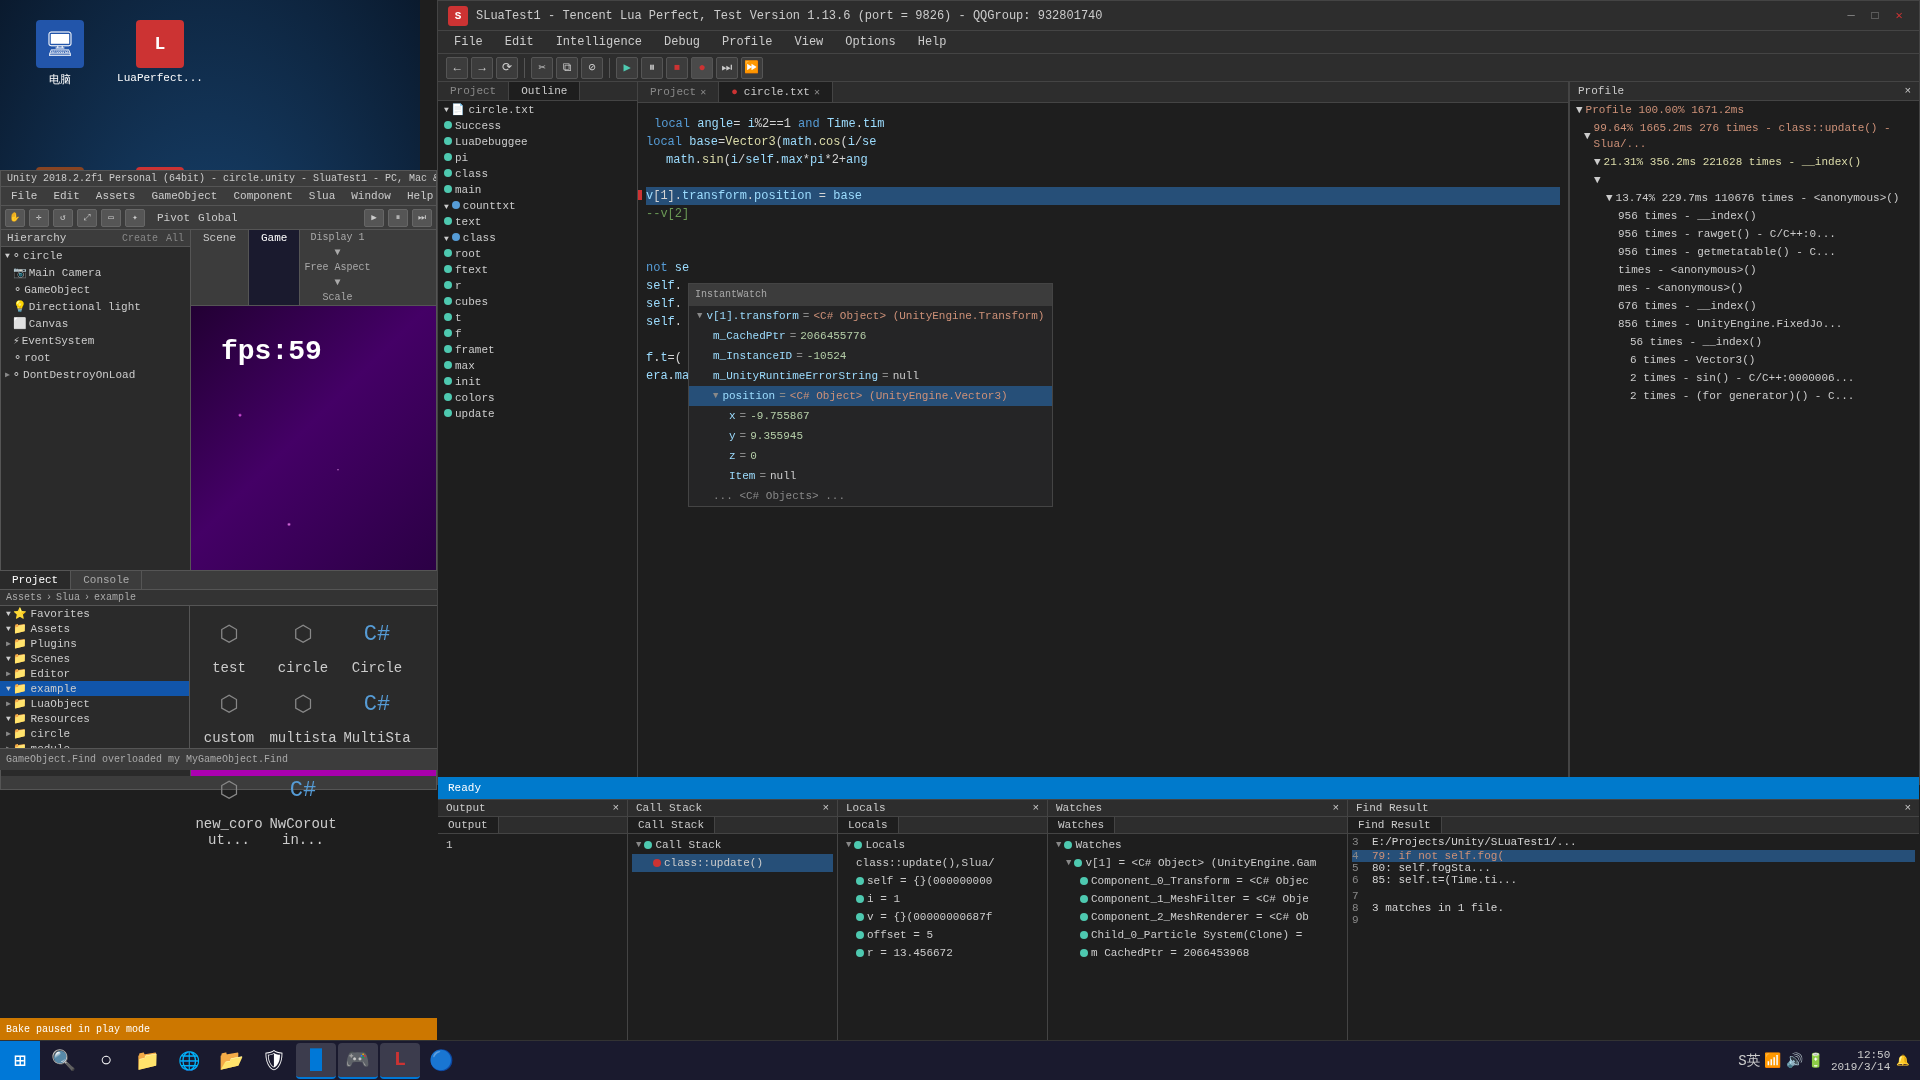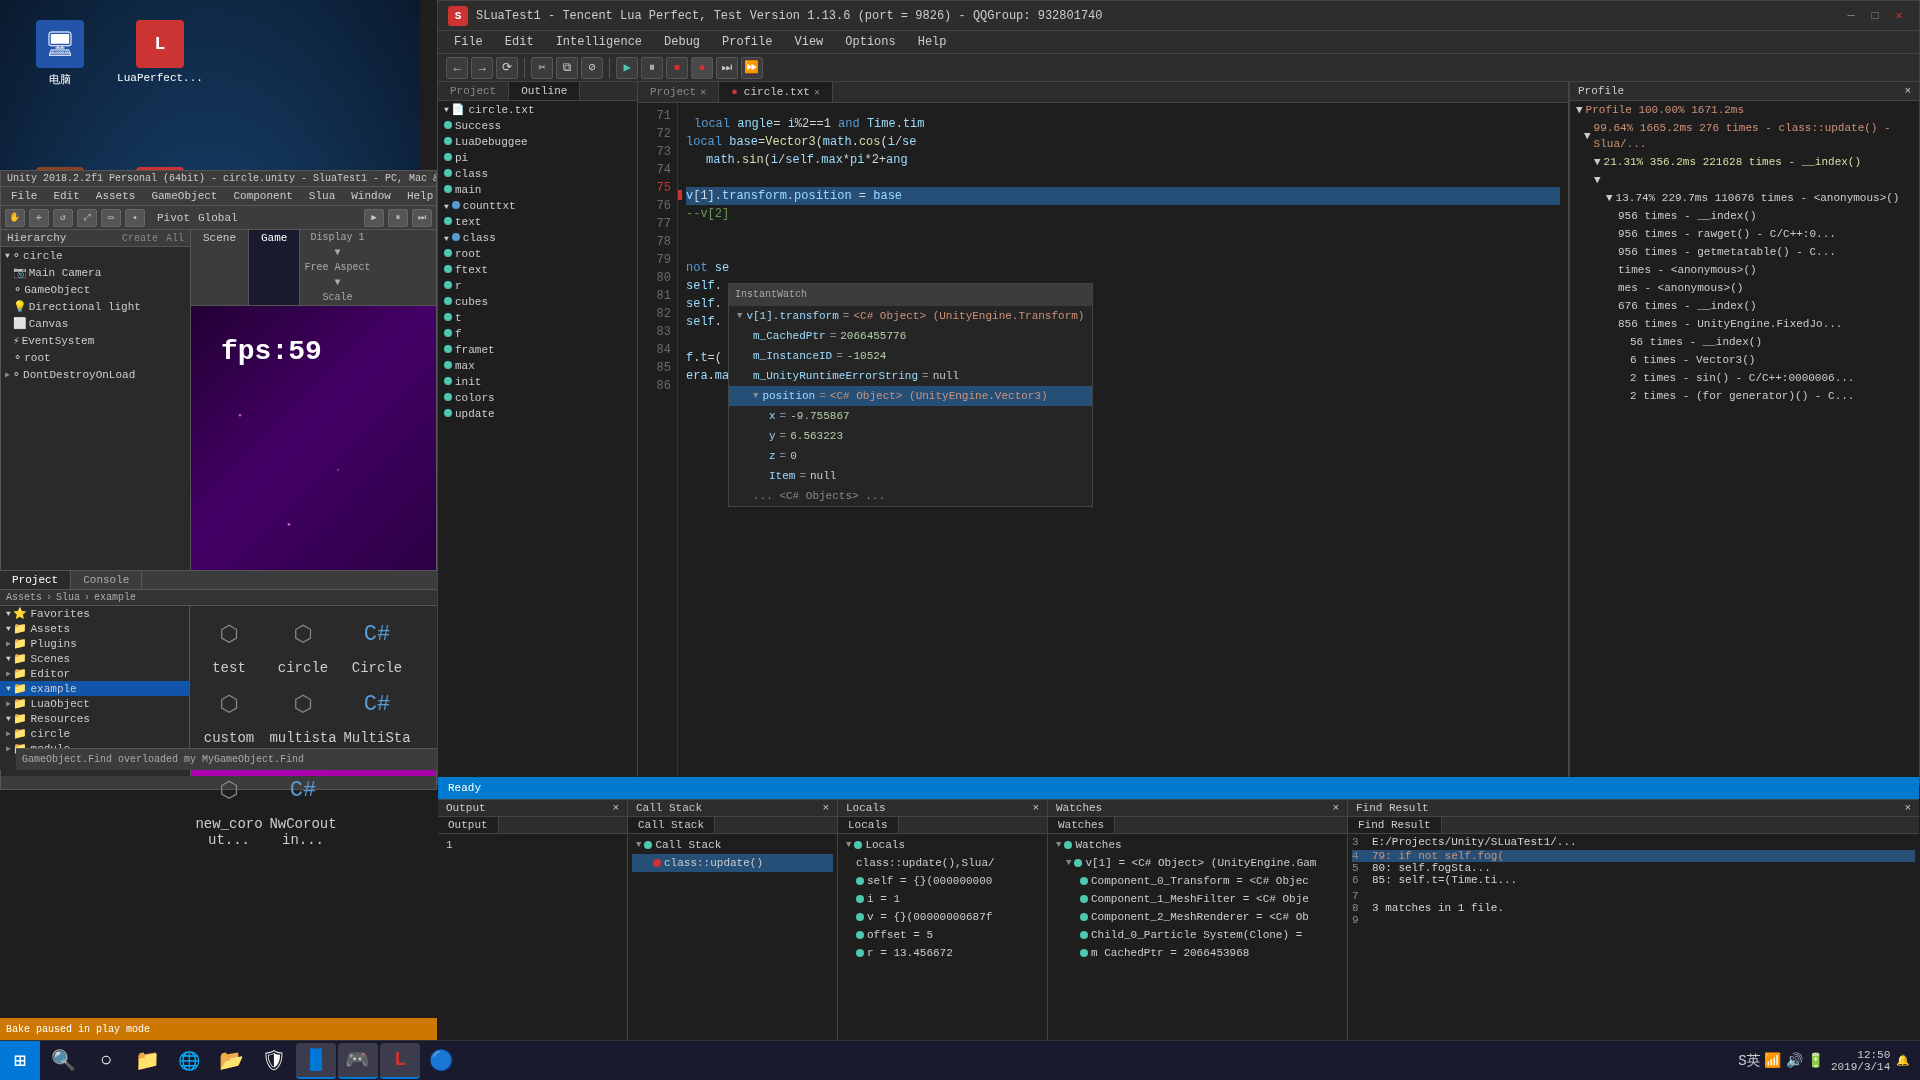--- a/index.html
+++ b/index.html
@@ -938,21 +938,21 @@
         <span class="asset-label">new_corout...</span>
       </div>
       <div class="asset-item">
         <div class="asset-icon" style="color:#569cd6;">C#</div>
         <span class="asset-label">NwCoroutin...</span>
       </div>
     </div>
   </div>
 </div>
 
-<div class="unity-status-bar" style="top: 748px; left: 16px; text-align: center;">
+<div class="unity-status-bar" style="top: 748px; left: 0; text-align: center;">
   <span>GameObject.Find overloaded my MyGameObject.Find</span>
 </div>
 
 <div class="lua-window">
 
   <div class="lua-titlebar">
     <div class="lua-title-icon">S</div>
     <span>SLuaTest1 - Tencent Lua Perfect, Test Version 1.13.6 (port = 9826) - QQGroup: 932801740</span>
     <div class="window-controls">
       <div class="win-btn">─</div>
@@ -1089,38 +1089,20 @@
           <span>Project</span>
           <span style="color:#888; font-size:10px;">✕</span>
         </div>
         <div class="editor-tab active">
           <span style="color:#cc3333; margin-right:2px;">●</span>
           <span>circle.txt</span>
           <span style="color:#888; font-size:10px;">✕</span>
         </div>
       </div>
       <div class="code-area">
-        <div class="line-numbers">
-          <div>71</div>
-          <div>72</div>
-          <div>73</div>
-          <div>74</div>
-          <div style="color:#cc3333;">75</div>
-          <div>76</div>
-          <div>77</div>
-          <div>78</div>
-          <div>79</div>
-          <div>80</div>
-          <div>81</div>
-          <div>82</div>
-          <div>83</div>
-          <div>84</div>
-          <div>85</div>
-          <div>86</div>
-        </div>
         <div class="code-content">
 
           <div class="code-line">
             <span style="color:#6a6a6a; margin-right:8px;"></span>
             <span class="kw">local </span><span class="var">angle</span><span class="op">= </span><span class="var">i</span><span class="op">%2==1 </span><span class="kw">and </span><span class="var">Time</span><span class="op">.</span><span class="var">tim</span>
           </div>
 
           <div class="code-line">
             <span class="kw">local </span><span class="var">base</span><span class="op">=</span><span class="fn">Vector3</span><span class="op">(</span><span class="var">math</span><span class="op">.</span><span class="fn">cos</span><span class="op">(</span><span class="var">i</span><span class="op">/</span><span class="var">se</span>
           </div>
@@ -1199,21 +1181,21 @@
               <span style="color:#ce9178;">&lt;C# Object&gt; (UnityEngine.Vector3)</span>
             </div>
             <div class="popup-row" style="padding-left:40px;">
               <span style="color:#9cdcfe;">x</span>
                 <span style="color:#888;"> = </span>
                 <span style="color:#b5cea8;">-9.755867</span>
             </div>
             <div class="popup-row" style="padding-left:40px;">
               <span style="color:#9cdcfe;">y</span>
                 <span style="color:#888;"> = </span>
-                <span style="color:#b5cea8;">6.563223</span>
+                <span style="color:#b5cea8;">9.355945</span>
             </div>
             <div class="popup-row" style="padding-left:40px;">
               <span style="color:#9cdcfe;">z</span>
                 <span style="color:#888;"> = </span>
                 <span style="color:#b5cea8;">0</span>
             </div>
             <div class="popup-row" style="padding-left:40px;">
               <span style="color:#9cdcfe;">Item</span>
                 <span style="color:#888;"> = </span>
                 <span style="color:#ccc;">null</span>

